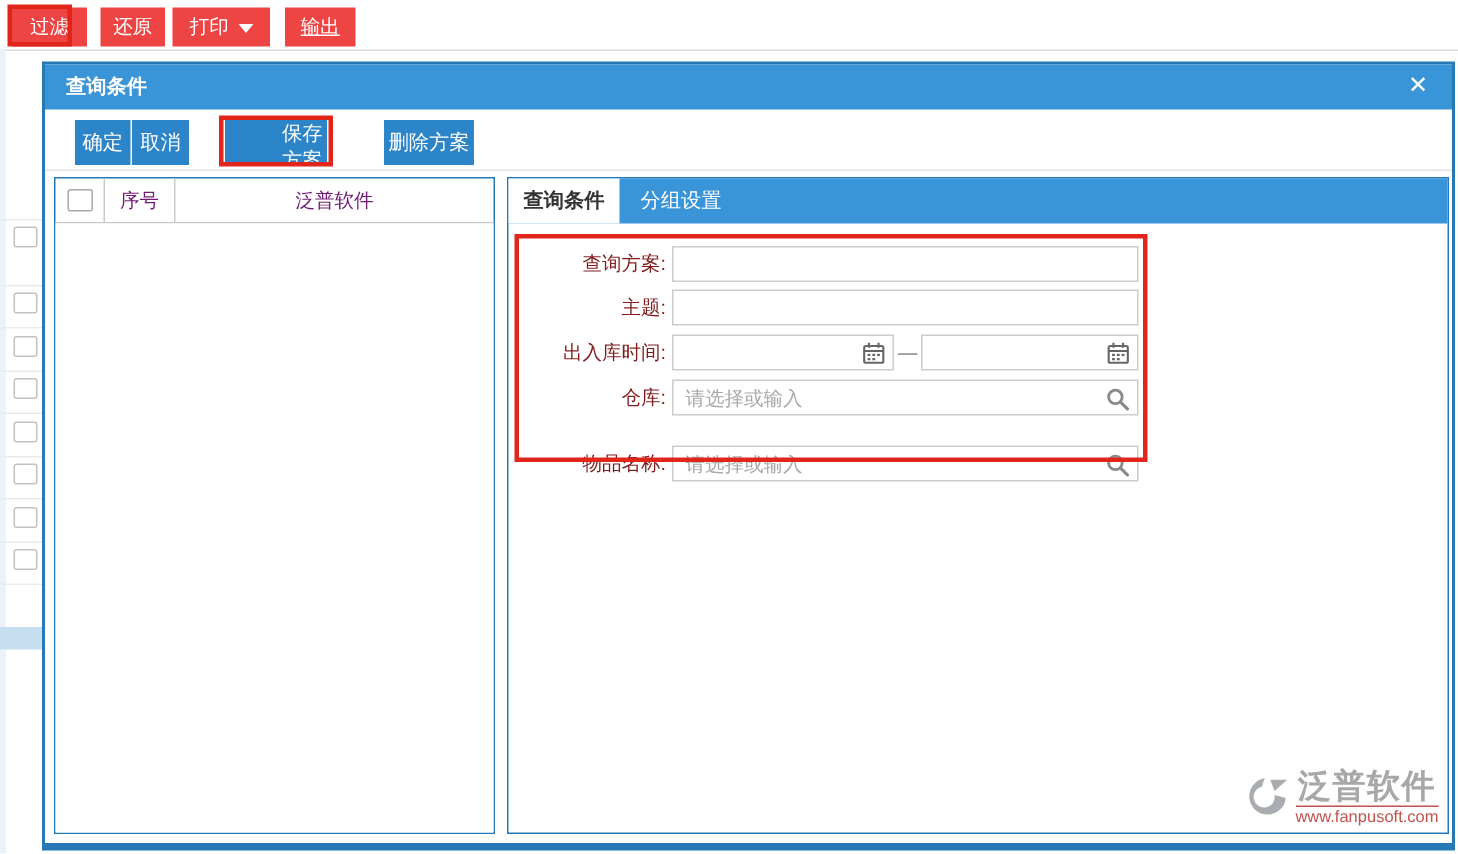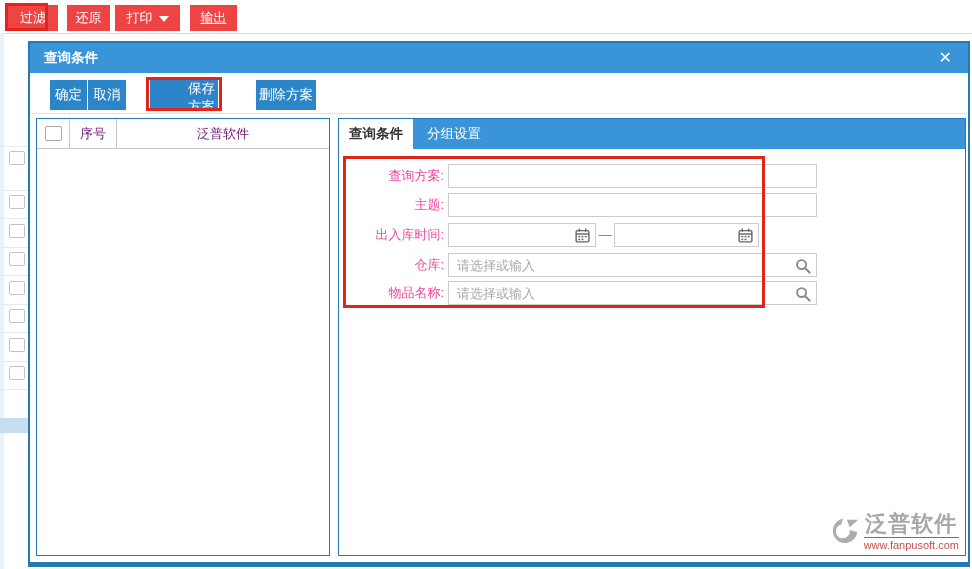--- a/index.html
+++ b/index.html
@@ -56,28 +56,28 @@
   .right-panel{
     position:absolute;left:308px;top:75px;width:628px;height:438px;
     border:1px solid #2779b5;background:#fff;box-sizing:border-box;
   }
   .tabbar{position:absolute;left:0;top:0;right:0;height:30px;background:#3a94d8;}
   .tab{position:absolute;top:0;height:30px;line-height:30px;text-align:center;cursor:pointer;font-size:13.5px;}
   .tab.active{left:0;width:74px;background:#fff;color:#333;font-weight:bold;}
   .tab.inactive{left:74px;width:82px;color:#fff;}
   
   .form-row{position:absolute;height:24px;}
-  .form-label{position:absolute;left:5px;top:0;width:100px;text-align:right;line-height:24px;color:#ec4899;}
+  .form-label{position:absolute;left:5px;top:0;width:100px;text-align:right;line-height:24px;color:#7f1d1d;}
   .input-box{position:absolute;top:0;height:24px;border:1px solid #cccccc;background:#fff;box-sizing:border-box;}
   .input-box input{
     position:absolute;left:0;top:0;width:100%;height:100%;border:none;outline:none;background:transparent;
     font-family:inherit;font-size:13px;color:#333;padding:0 24px 0 8px;box-sizing:border-box;
   }
   .input-box input::placeholder{color:#a9a9a9;opacity:1;}
-  .box-full{left:109px;width:369px;}
+  .box-full{left:109px;width:311px;}
   .box-date1{left:109px;width:148px;}
   .box-date2{left:275px;width:145px;}
   .date-sep{position:absolute;left:257px;width:18px;top:0;line-height:24px;text-align:center;color:#777;}
   .input-icon{position:absolute;right:5px;top:4px;pointer-events:auto;cursor:pointer;line-height:0;}
   
   .watermark{position:absolute;right:6px;bottom:4px;display:flex;align-items:flex-start;}
   .wm-logo{margin:4px 4px 0 0;}
   .wm-text{display:flex;flex-direction:column;align-items:center;}
   .wm-name{font-size:22px;font-weight:bold;color:#a8a8a8;letter-spacing:1px;line-height:24px;}
   .wm-url{font-size:11px;color:#c2524c;border-top:1px solid #c2524c;margin-top:1px;padding-top:1px;align-self:stretch;text-align:center;}
@@ -206,21 +206,21 @@
         <input type="text" placeholder="请选择或输入" style="">
         <span class="input-icon" style="top:4px;">
           <svg width="16" height="16" viewBox="0 0 16 16">
               <circle cx="6.6" cy="6.6" r="4.5" fill="none" stroke="#8a8a8a" stroke-width="1.9"></circle>
               <line x1="10.2" y1="10.2" x2="14.6" y2="14.6" stroke="#8a8a8a" stroke-width="2.1" stroke-linecap="round"></line>
             </svg>
         </span>
       </div>
     </div>
 
-    <div class="form-row" style="left:0;top:162px;right:0;">
+    <div class="form-row" style="left:0;top:178px;right:0;">
       <div class="form-label">物品名称:</div>
       <div class="input-box box-full">
         <input type="text" placeholder="请选择或输入" style="">
         <span class="input-icon" style="top:4px;">
           <svg width="16" height="16" viewBox="0 0 16 16">
               <circle cx="6.6" cy="6.6" r="4.5" fill="none" stroke="#8a8a8a" stroke-width="1.9"></circle>
               <line x1="10.2" y1="10.2" x2="14.6" y2="14.6" stroke="#8a8a8a" stroke-width="2.1" stroke-linecap="round"></line>
             </svg>
         </span>
       </div>

